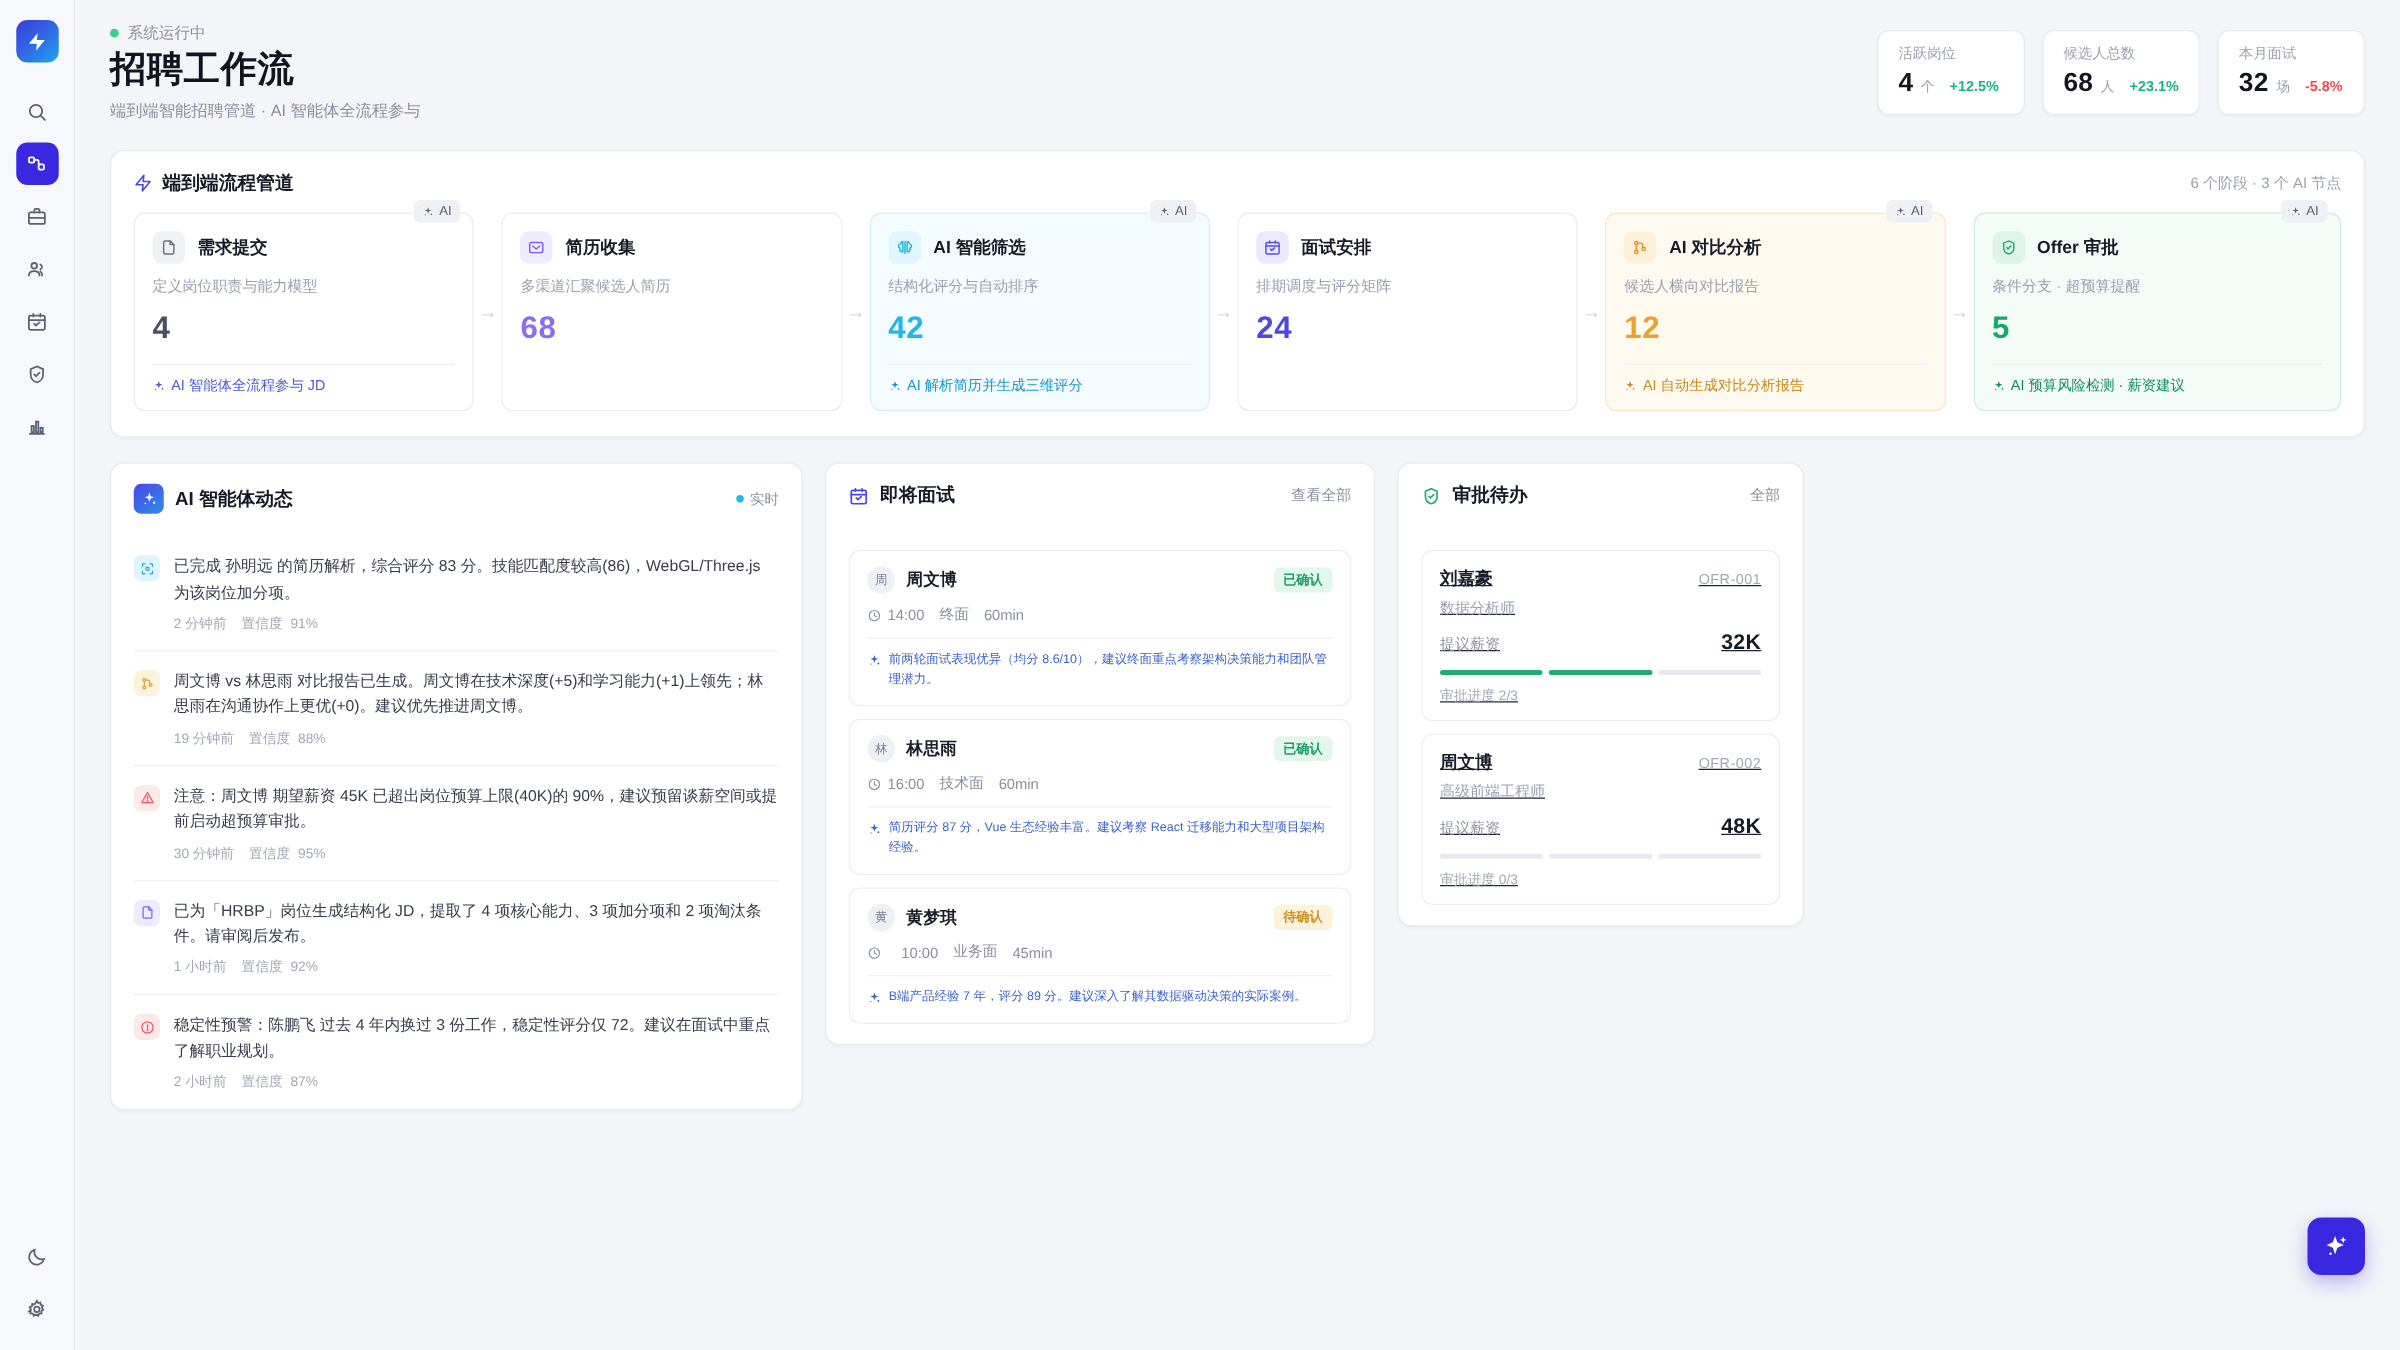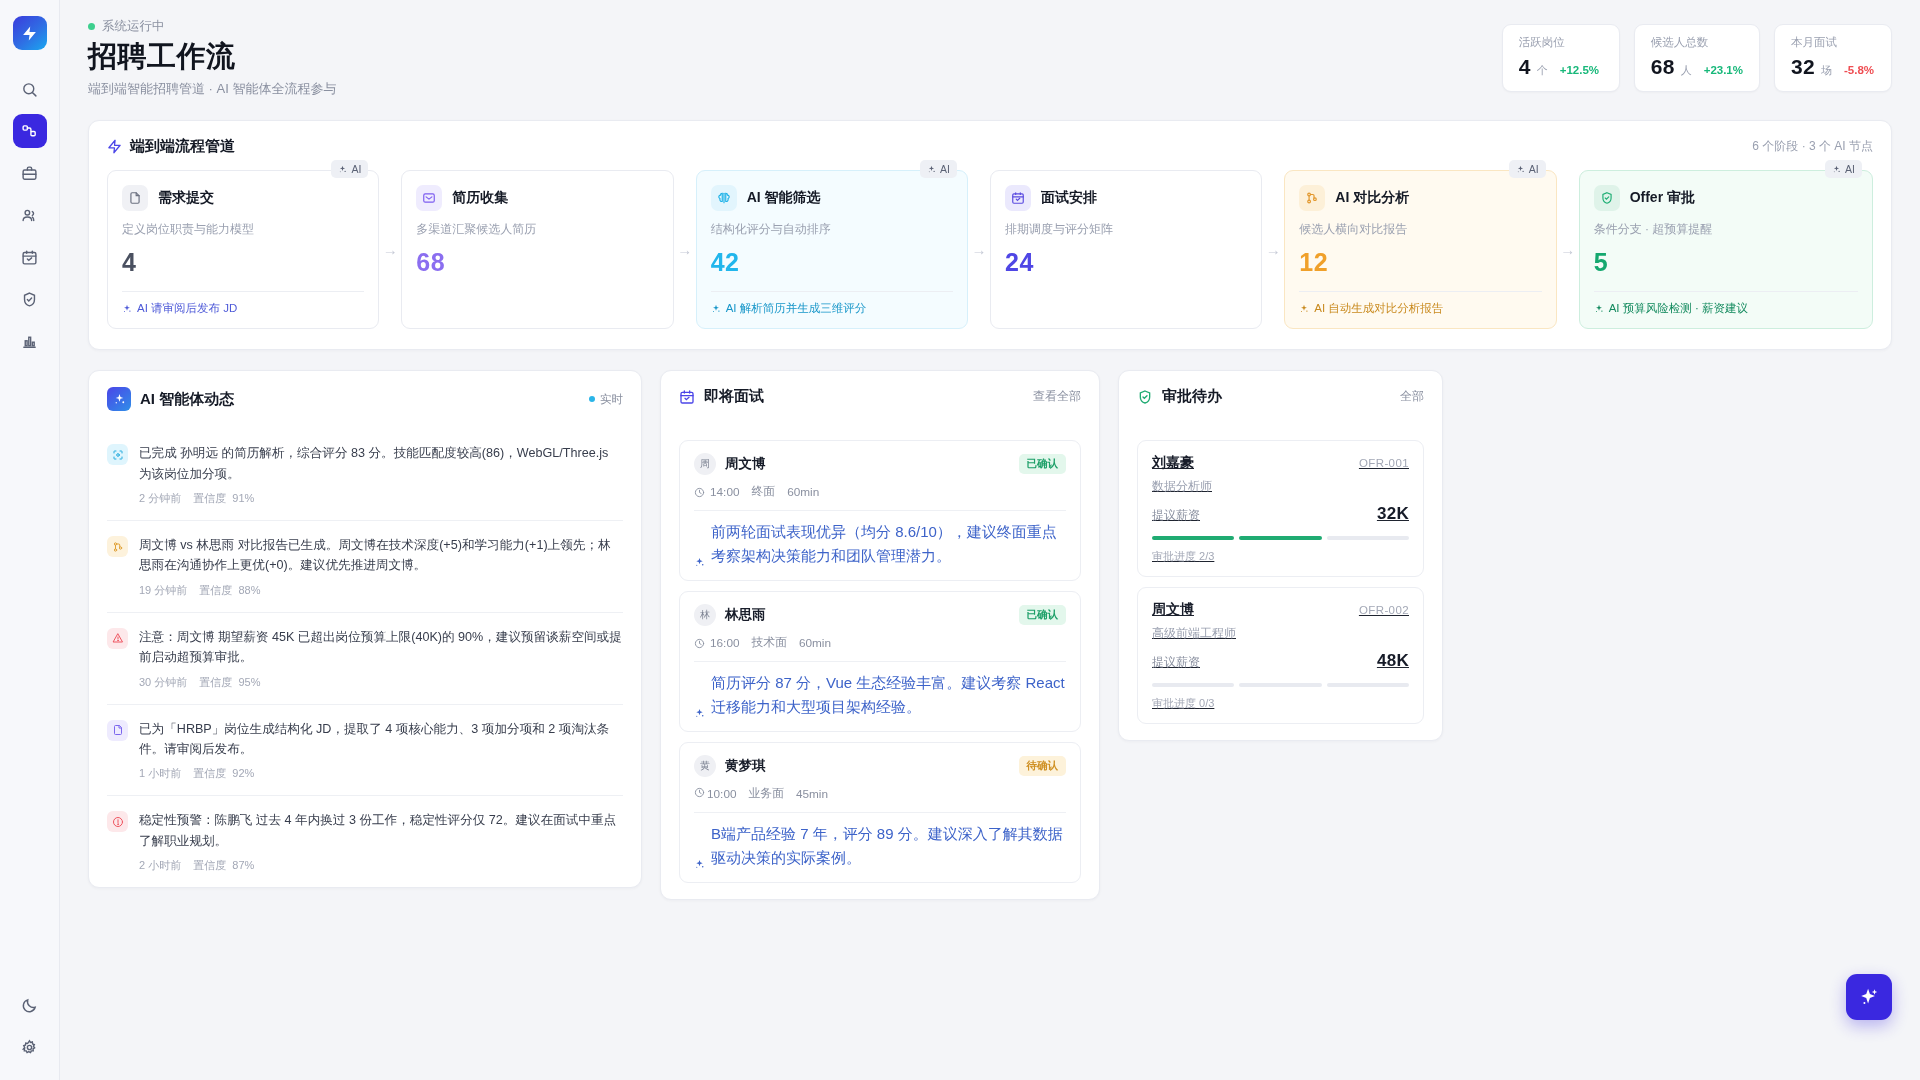--- a/index.html
+++ b/index.html
@@ -136,21 +136,21 @@
   .iv-list { padding: 6px 18px 16px 18px; }
   .iv { border: 1px solid #eceef3; border-radius: 9px; padding: 12px 14px; margin-top: 10px; background:#fff; }
   .iv-top { display: flex; align-items: center; gap: 9px; margin-bottom: 9px; }
   .avatar { width: 22px; height: 22px; border-radius: 50%; background: #eff0f4; color: #7b8191;
             font-size: 10px; display:flex; align-items:center; justify-content:center; }
   .iv-name { font-size: 13.5px; font-weight: 700; color: #181d2a; }
   .pill { margin-left: auto; font-size: 10.5px; padding: 3px 8px; border-radius: 5px; font-weight: 600; }
   .pill-ok   { background: #e3f7ec; color: #1d9f68; }
   .pill-wait { background: #fdf2da; color: #cf9023; }
   .iv-meta { display: flex; align-items: center; gap: 12px; font-size: 11.8px; color: #8a90a0; padding-bottom: 10px; border-bottom: 1px solid #eef0f4; }
-  .iv-note { display: flex; gap: 6px; font-size: 15px; color: #3d63c9; line-height: 1.6; padding-top: 9px; align-items: flex-end; }
+  .iv-note { display: flex; gap: 6px; font-size: 10px; color: #3d63c9; line-height: 1.6; padding-top: 9px; }
 
   
   .ap-list { padding: 6px 18px 16px 18px; }
   .ap { border: 1px solid #eceef3; border-radius: 9px; padding: 13px 14px 12px 14px; margin-top: 10px; text-decoration: underline; }
   .ap-top { display: flex; align-items: baseline; justify-content: space-between; }
   .ap-name { font-size: 14px; font-weight: 700; color: #181d2a; }
   .ap-id { font-size: 11.5px; color: #a3a8b6; letter-spacing: .4px; }
   .ap-role { font-size: 12px; color: #9aa0b0; margin-top: 6px; }
   .ap-sal { display: flex; align-items: baseline; justify-content: space-between; margin-top: 9px; }
   .ap-sal-l { font-size: 12px; color: #8a90a0; }
@@ -320,21 +320,21 @@
               <div class="stage-name">需求提交</div>
             </div>
             <div class="stage-desc">定义岗位职责与能力模型</div>
             <div class="stage-num n-gray">4</div>
             <div class="stage-foot f-ind">
               <svg width="10" height="10" viewBox="0 0 24 24" fill="currentColor">
                   <path d="M12 2l1.8 5.2L19 9l-5.2 1.8L12 16l-1.8-5.2L5 9l5.2-1.8z"></path>
                   <circle cx="19" cy="17" r="1.7"></circle>
                   <circle cx="6" cy="18" r="1.2"></circle>
                 </svg>
-              <span>AI 请审阅后发布 JD</span>
+              <span>AI 智能体全流程参与 JD</span>
             </div>
           </div>
           <div class="arrow">→</div>
         </div>
 
         <div class="stage-wrap">
           <div class="stage">
             <div class="stage-head">
               <div class="stage-ic ic-purple">
                 <svg width="14" height="14" viewBox="0 0 24 24" fill="none" stroke="currentColor" stroke-width="2" stroke-linecap="round" stroke-linejoin="round">
@@ -655,21 +655,21 @@
             </div>
           </div>
 
           <div class="iv">
             <div class="iv-top">
               <span class="avatar">黄</span>
               <span class="iv-name">黄梦琪</span>
               <span class="pill pill-wait">待确认</span>
             </div>
             <div class="iv-meta">
-              <span style="display:flex;align-items:flex-start;gap:2px;">
+              <span style="display:flex;align-items:center;gap:16px;">
                 <svg width="11" height="11" viewBox="0 0 24 24" fill="none" stroke="currentColor" stroke-width="2" stroke-linecap="round">
                     <circle cx="12" cy="12" r="9"></circle>
                     <polyline points="12 7 12 12 15.5 14"></polyline>
                   </svg>
                 <span>10:00</span>
               </span>
               <span>业务面</span>
               <span>45min</span>
             </div>
             <div class="iv-note">

